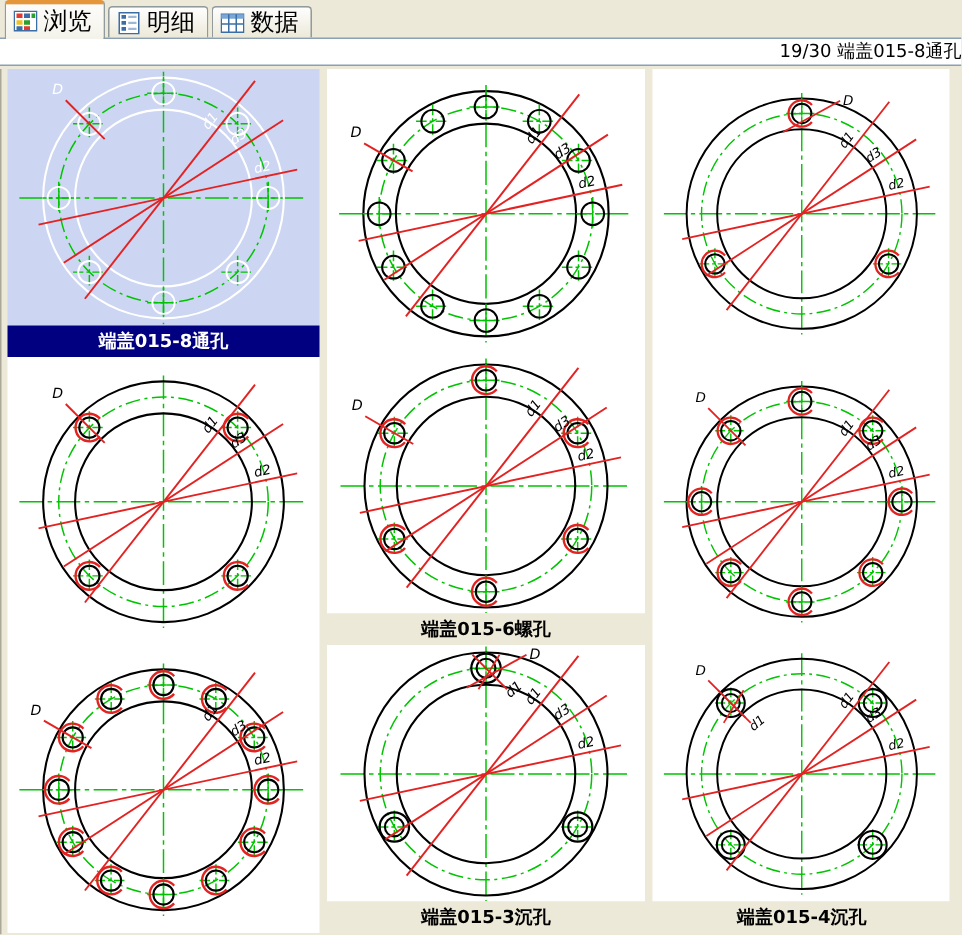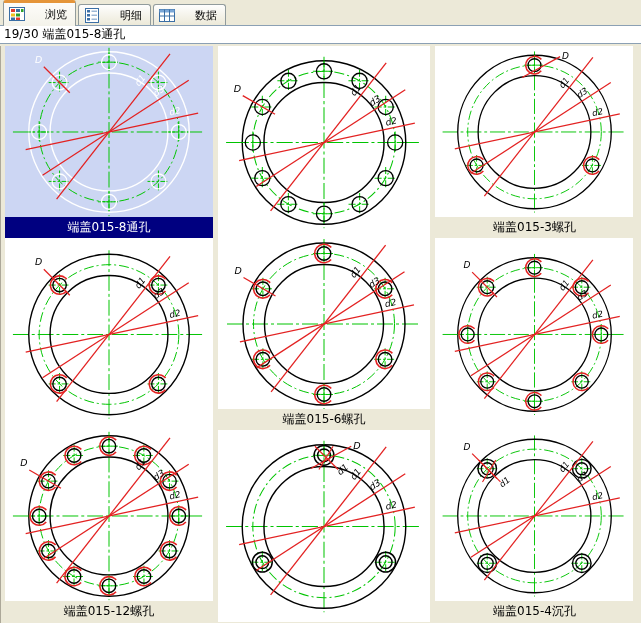--- a/index.html
+++ b/index.html
@@ -2,41 +2,41 @@
 <html><head>
 <meta charset="utf-8">
 <style>
   html,body{margin:0;padding:0;width:641px;height:623px;overflow:hidden;
     font-family:"DejaVu Sans","Liberation Sans",sans-serif;background:#ece9d8;}
   .app{width:641px;height:623px;position:relative;}
 
   
   .tabstrip{height:26px;background:#ece9d8;padding:2px 0 0 3px;border-bottom:1px solid #8ba0b4;
     display:flex;align-items:flex-end;gap:2px;box-sizing:border-box;}
-  .tab{display:inline-flex;align-items:center;gap:20px;font-size:11px;color:#000;
+  .tab{display:inline-flex;align-items:center;gap:4px;font-size:16px;color:#000;
     border:1px solid #919b9c;border-bottom:none;border-radius:3px 3px 0 0;
     background:linear-gradient(#fefefe,#ece9d8);height:20px;padding:0 8px 0 5px;cursor:default;}
   .tab.active{background:linear-gradient(#fdfcfa,#f4f3ea);height:23px;
     border-top:3px solid #e5953a;position:relative;z-index:2;margin-bottom:-1px;}
   .tabicon{width:16px;height:15px;display:inline-block;}
 
   
   .statusbar{height:17px;background:#fff;border-bottom:1px solid #8ba0b4;
-    font-size:12px;line-height:17px;padding-left:4px;color:#000;}
+    font-size:12px;line-height:17px;padding-left:4px;color:#000;text-align:right;}
 
   
   .gallery{position:absolute;top:46px;left:0;width:634px;height:577px;overflow:hidden;
     background:#ece9d8;border-left:1px solid #aca899;box-sizing:border-box;
     display:grid;grid-template-columns:208px 212px 199px;grid-auto-rows:192px;
     column-gap:5px;row-gap:0;padding-left:4px;}
   .rightmargin{position:absolute;top:46px;right:0;width:8px;height:577px;background:#ece9d8;}
   .cell{display:flex;flex-direction:column;cursor:default;}
   .draw{flex:1;background:#fff;overflow:hidden;}
   .caption{height:21px;font-size:12px;line-height:20px;text-align:center;
-    background:#ece9d8;color:#000;white-space:nowrap;overflow:hidden;}
+    background:#ece9d8;color:#000;white-space:nowrap;overflow:hidden;font-weight:bold;}
   .cell.selected .draw{background:#ccd6f3;}
   .cell.selected .caption{background:#000080;color:#fff;}
   svg{display:block;}
 </style>
 </head>
 <body>
 
 <div class="app">
 
   <div class="tabstrip">
@@ -210,21 +210,20 @@
             <line x1="52.1" y1="153.8" x2="166.6" y2="7.2" stroke="#e32222" stroke-width="1.3"></line>
             <text x="135.2" y="40.4" fill="#000000" font-size="9" font-style="italic" transform="rotate(-52 135.2 40.4)">d1</text>
             <line x1="37.9" y1="129.6" x2="185.5" y2="33.7" stroke="#e32222" stroke-width="1.3"></line>
             <text x="152.3" y="50.3" fill="#000000" font-size="9" font-style="italic" transform="rotate(-33 152.3 50.3)">d3</text>
             <line x1="20.9" y1="103.9" x2="195.0" y2="66.9" stroke="#e32222" stroke-width="1.3"></line>
             <text x="166.6" y="69.3" fill="#000000" font-size="9" font-style="italic" transform="rotate(-12 166.6 69.3)">d2</text>
             <line x1="92.0" y1="28.5" x2="132.0" y2="6.5" stroke="#e32222" stroke-width="1.3"></line>
             <text x="134.0" y="9.5" fill="#000000" font-size="9.5" font-style="italic">D</text>
           </svg>
         </div>
-        <div class="caption">端盖015-3螺孔</div>
       </div>
       <div class="cell">
         <div class="draw">
           <svg width="100%" height="100%" viewBox="0 0 210 171" preserveAspectRatio="xMidYMid meet">
             <line x1="8.0" y1="86.0" x2="202.0" y2="86.0" stroke="#00c400" stroke-width="1" stroke-dasharray="16 3 3 3"></line>
             <line x1="105.0" y1="1.0" x2="105.0" y2="171.0" stroke="#00c400" stroke-width="1" stroke-dasharray="16 3 3 3"></line>
             <circle cx="105.0" cy="86.0" r="81" fill="none" stroke="#000000" stroke-width="1.4"></circle>
             <circle cx="105.0" cy="86.0" r="59.5" fill="none" stroke="#000000" stroke-width="1.4"></circle>
             <circle cx="105.0" cy="86.0" r="70.5" fill="none" stroke="#00c400" stroke-width="1" stroke-dasharray="10 3 2 3"></circle>
             <line x1="143.9" y1="36.1" x2="165.9" y2="36.1" stroke="#00c400" stroke-width="1" stroke-dasharray="7 2 2 2"></line>
@@ -408,21 +407,20 @@
             <line x1="52.1" y1="153.8" x2="166.6" y2="7.2" stroke="#e32222" stroke-width="1.3"></line>
             <text x="135.2" y="40.4" fill="#000000" font-size="9" font-style="italic" transform="rotate(-52 135.2 40.4)">d1</text>
             <line x1="37.9" y1="129.6" x2="185.5" y2="33.7" stroke="#e32222" stroke-width="1.3"></line>
             <text x="152.3" y="50.3" fill="#000000" font-size="9" font-style="italic" transform="rotate(-33 152.3 50.3)">d3</text>
             <line x1="20.9" y1="103.9" x2="195.0" y2="66.9" stroke="#e32222" stroke-width="1.3"></line>
             <text x="166.6" y="69.3" fill="#000000" font-size="9" font-style="italic" transform="rotate(-12 166.6 69.3)">d2</text>
             <line x1="56.5" y1="58.0" x2="24.5" y2="39.5" stroke="#e32222" stroke-width="1.3"></line>
             <text x="15.5" y="35.5" fill="#000000" font-size="9.5" font-style="italic">D</text>
           </svg>
         </div>
-        <div class="caption">端盖015-12螺孔</div>
       </div>
       <div class="cell">
         <div class="draw">
           <svg width="100%" height="100%" viewBox="0 0 210 171" preserveAspectRatio="xMidYMid meet">
             <line x1="8.0" y1="86.0" x2="202.0" y2="86.0" stroke="#00c400" stroke-width="1" stroke-dasharray="16 3 3 3"></line>
             <line x1="105.0" y1="1.0" x2="105.0" y2="171.0" stroke="#00c400" stroke-width="1" stroke-dasharray="16 3 3 3"></line>
             <circle cx="105.0" cy="86.0" r="81" fill="none" stroke="#000000" stroke-width="1.4"></circle>
             <circle cx="105.0" cy="86.0" r="59.5" fill="none" stroke="#000000" stroke-width="1.4"></circle>
             <circle cx="105.0" cy="86.0" r="70.5" fill="none" stroke="#00c400" stroke-width="1" stroke-dasharray="10 3 2 3"></circle>
             <line x1="94.0" y1="15.5" x2="116.0" y2="15.5" stroke="#00c400" stroke-width="1" stroke-dasharray="7 2 2 2"></line>
@@ -443,20 +441,21 @@
             <text x="152.3" y="50.3" fill="#000000" font-size="9" font-style="italic" transform="rotate(-33 152.3 50.3)">d3</text>
             <line x1="20.9" y1="103.9" x2="195.0" y2="66.9" stroke="#e32222" stroke-width="1.3"></line>
             <text x="166.6" y="69.3" fill="#000000" font-size="9" font-style="italic" transform="rotate(-12 166.6 69.3)">d2</text>
             <line x1="92.0" y1="28.5" x2="132.0" y2="6.5" stroke="#e32222" stroke-width="1.3"></line>
             <text x="134.0" y="9.5" fill="#000000" font-size="9.5" font-style="italic">D</text>
             <line x1="96.0" y1="6.5" x2="119.0" y2="29.5" stroke="#e32222" stroke-width="1.2"></line>
             <line x1="114.0" y1="6.5" x2="100.0" y2="29.5" stroke="#e32222" stroke-width="1.2"></line>
             <text x="121.0" y="35.5" fill="#000000" font-size="9" font-style="italic" transform="rotate(-40 121.0 35.5)">d1</text>
           </svg>
         </div>
+        <div class="caption">端盖015-3沉孔</div>
       </div>
       <div class="cell">
         <div class="draw">
           <svg width="100%" height="100%" viewBox="0 0 210 171" preserveAspectRatio="xMidYMid meet">
             <line x1="8.0" y1="86.0" x2="202.0" y2="86.0" stroke="#00c400" stroke-width="1" stroke-dasharray="16 3 3 3"></line>
             <line x1="105.0" y1="1.0" x2="105.0" y2="171.0" stroke="#00c400" stroke-width="1" stroke-dasharray="16 3 3 3"></line>
             <circle cx="105.0" cy="86.0" r="81" fill="none" stroke="#000000" stroke-width="1.4"></circle>
             <circle cx="105.0" cy="86.0" r="59.5" fill="none" stroke="#000000" stroke-width="1.4"></circle>
             <circle cx="105.0" cy="86.0" r="70.5" fill="none" stroke="#00c400" stroke-width="1" stroke-dasharray="10 3 2 3"></circle>
             <line x1="143.9" y1="36.1" x2="165.9" y2="36.1" stroke="#00c400" stroke-width="1" stroke-dasharray="7 2 2 2"></line>

